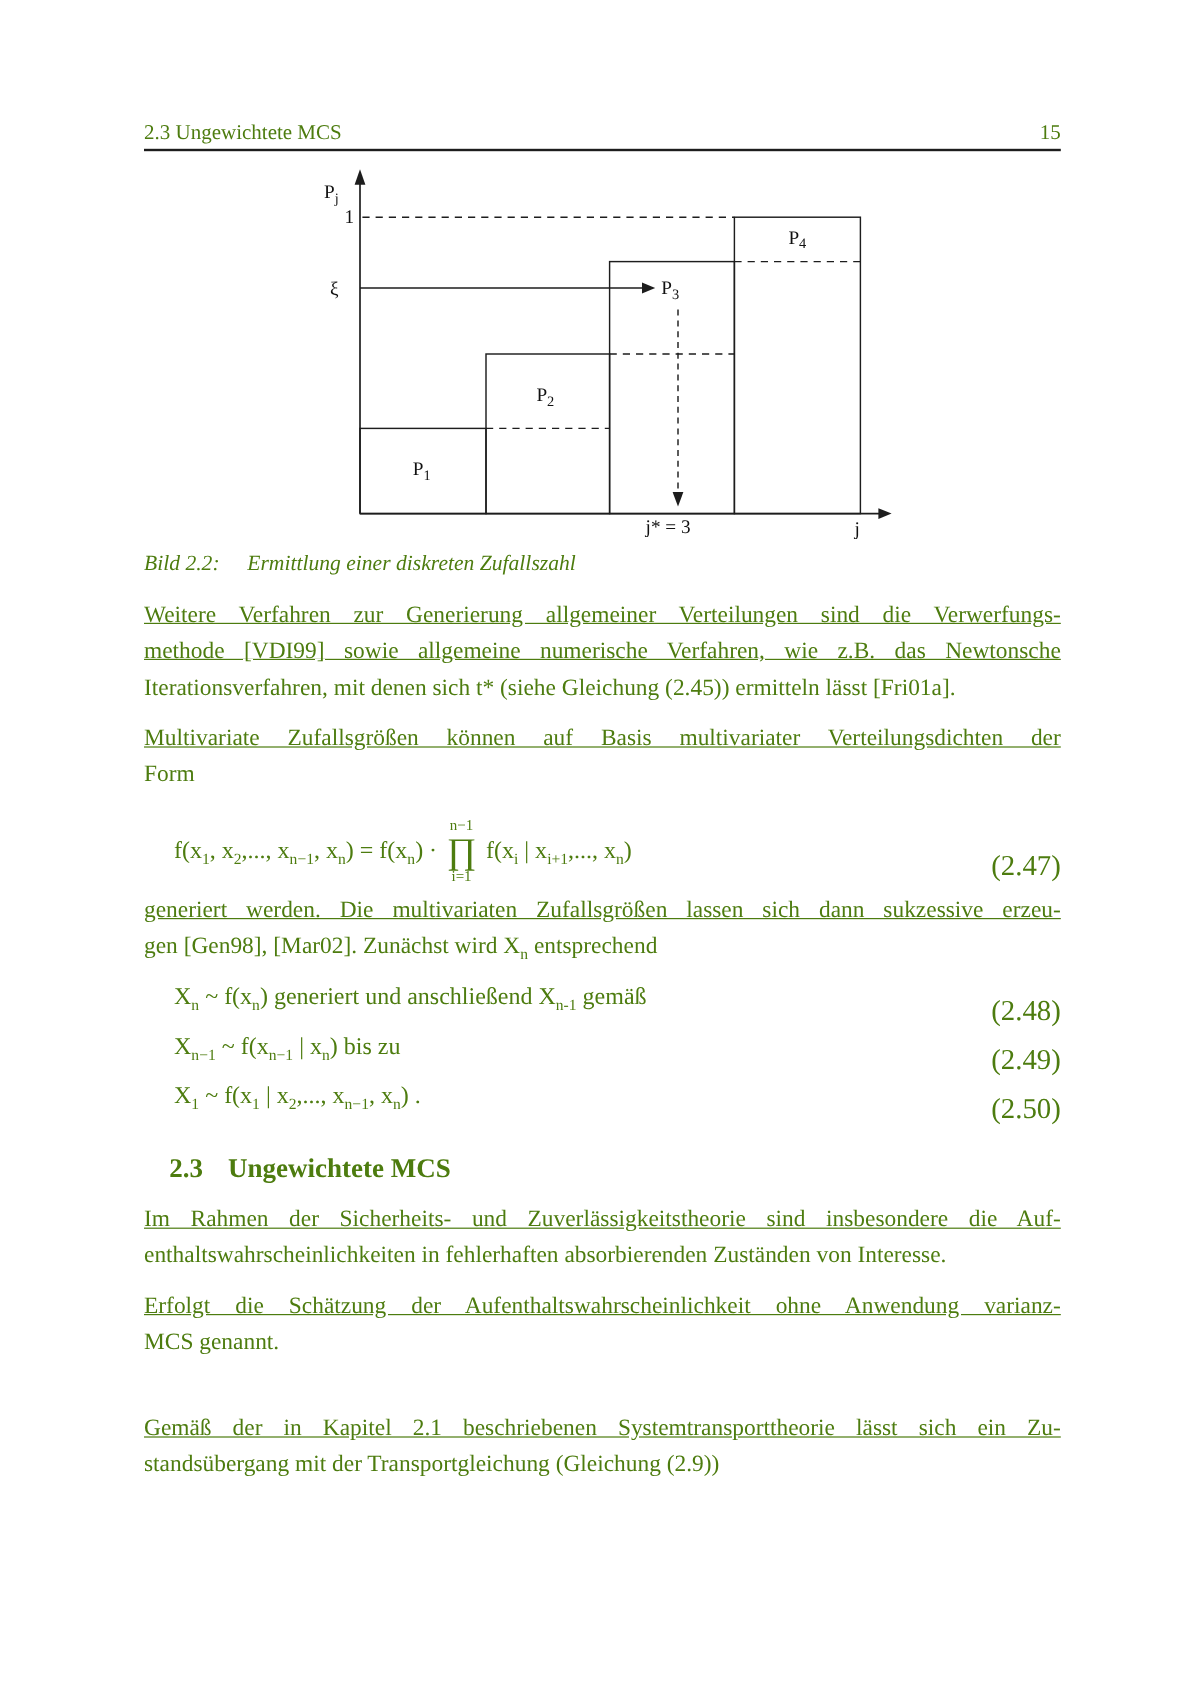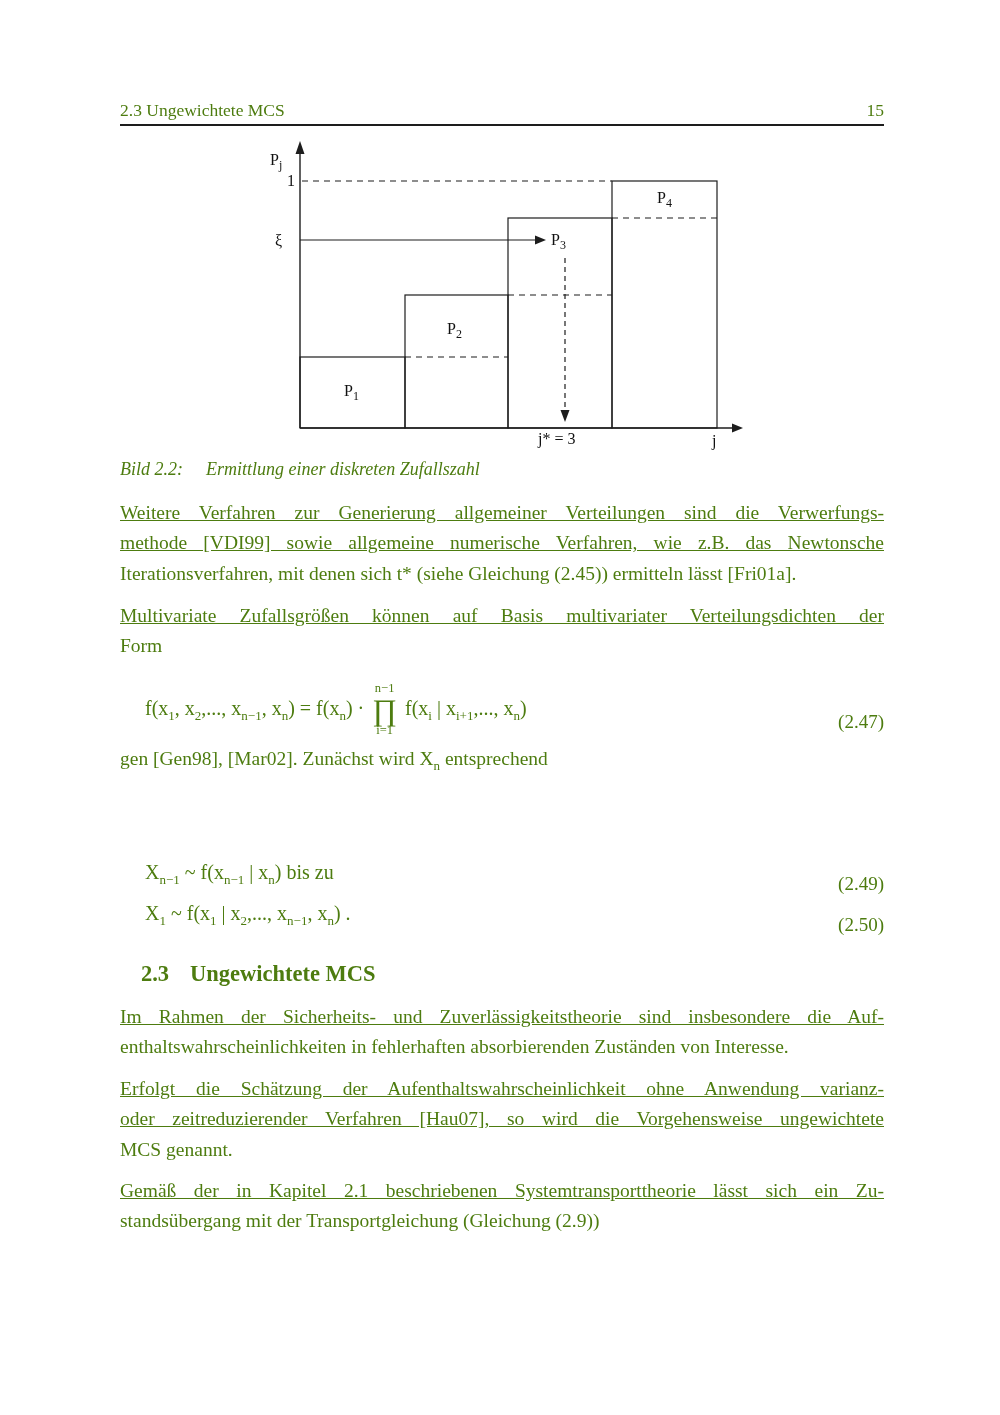--- a/index.html
+++ b/index.html
@@ -16,21 +16,21 @@
   .caption { position:absolute; left:120px; top:459px; font-style:italic; font-size:18px; }
   .cap-label { display:inline-block; width:86px; }
 
   .para { position:absolute; left:120px; width:764px; font-size:19.5px; line-height:30.4px; }
   .line { }
   .just { text-align:justify; text-align-last:justify;text-decoration:underline; }
   sub { font-size:13px; line-height:0; }
 
   .eqrow { position:absolute; left:120px; width:764px; display:flex; justify-content:space-between; align-items:center; }
   .formula { padding-left:25px; font-size:20px; }
-  .eqnum { font-size:19px;margin-top:24px; }
+  .eqnum { font-size:24px;margin-top:24px; }
   .prod { display:inline-flex; flex-direction:column; align-items:center; vertical-align:middle; margin:0 8px; line-height:1; }
   .plim { font-size:12.5px; line-height:1.1; }
   .psym { font-size:30px; line-height:0.95; }
 
   .heading { position:absolute; left:120px; top:961px; font-weight:bold; font-size:22.5px; }
   .hnum { display:inline-block; width:70px;text-align:center; }
 </style>
 </head>
 <body>
 
@@ -104,23 +104,30 @@
       <span>f(x</span><sub>1</sub><span>, x</span><sub>2</sub><span>,..., x</span><sub>n−1</sub><span>, x</span><sub>n</sub><span>) = f(x</span><sub>n</sub><span>) ·</span><span class="prod">
           <span class="plim">n−1</span>
           <span class="psym">∏</span>
           <span class="plim">i=1</span>
         </span><span>f(x</span><sub>i</sub><span> | x</span><sub>i+1</sub><span>,..., x</span><sub>n</sub><span>)</span>
     </div>
     <div class="eqnum">(2.47)</div>
   </div>
 
   <div class="para" style="top:744px">
+    <div class="line just">generiert werden. Die multivariaten Zufallsgrößen lassen sich dann sukzessive erzeu-</div>
     <div class="line"><span>gen [Gen98], [Mar02]. Zunächst wird X</span><sub>n</sub><span> entsprechend</span></div>
   </div>
 
+  <div class="eqrow" style="top:816px;height:30px">
+    <div class="formula">
+      <span>X</span><sub>n</sub><span> ~ f(x</span><sub>n</sub><span>) generiert und anschließend X</span><sub>n-1</sub><span> gemäß</span>
+    </div>
+    <div class="eqnum">(2.48)</div>
+  </div>
 
   <div class="eqrow" style="top:857px;height:30px">
     <div class="formula">
       <span>X</span><sub>n−1</sub><span> ~ f(x</span><sub>n−1</sub><span> | x</span><sub>n</sub><span>) bis zu</span>
     </div>
     <div class="eqnum">(2.49)</div>
   </div>
 
   <div class="eqrow" style="top:898px;height:30px">
     <div class="formula">
@@ -133,21 +140,20 @@
     <span class="hnum">2.3</span><span>Ungewichtete MCS</span>
   </div>
 
   <div class="para" style="top:1002px">
     <div class="line just">Im Rahmen der Sicherheits- und Zuverlässigkeitstheorie sind insbesondere die Auf-</div>
     <div class="line">enthaltswahrscheinlichkeiten in fehlerhaften absorbierenden Zuständen von Interesse.</div>
   </div>
 
   <div class="para" style="top:1074px">
     <div class="line just">Erfolgt die Schätzung der Aufenthaltswahrscheinlichkeit ohne Anwendung varianz-</div>
-    <div class="line just">oder zeitreduzierender Verfahren [Hau07], so wird die Vorgehensweise ungewichtete</div>
     <div class="line">MCS genannt.</div>
   </div>
 
   <div class="para" style="top:1176px">
     <div class="line just">Gemäß der in Kapitel 2.1 beschriebenen Systemtransporttheorie lässt sich ein Zu-</div>
     <div class="line">standsübergang mit der Transportgleichung (Gleichung (2.9))</div>
   </div>
 
 </div>
 

